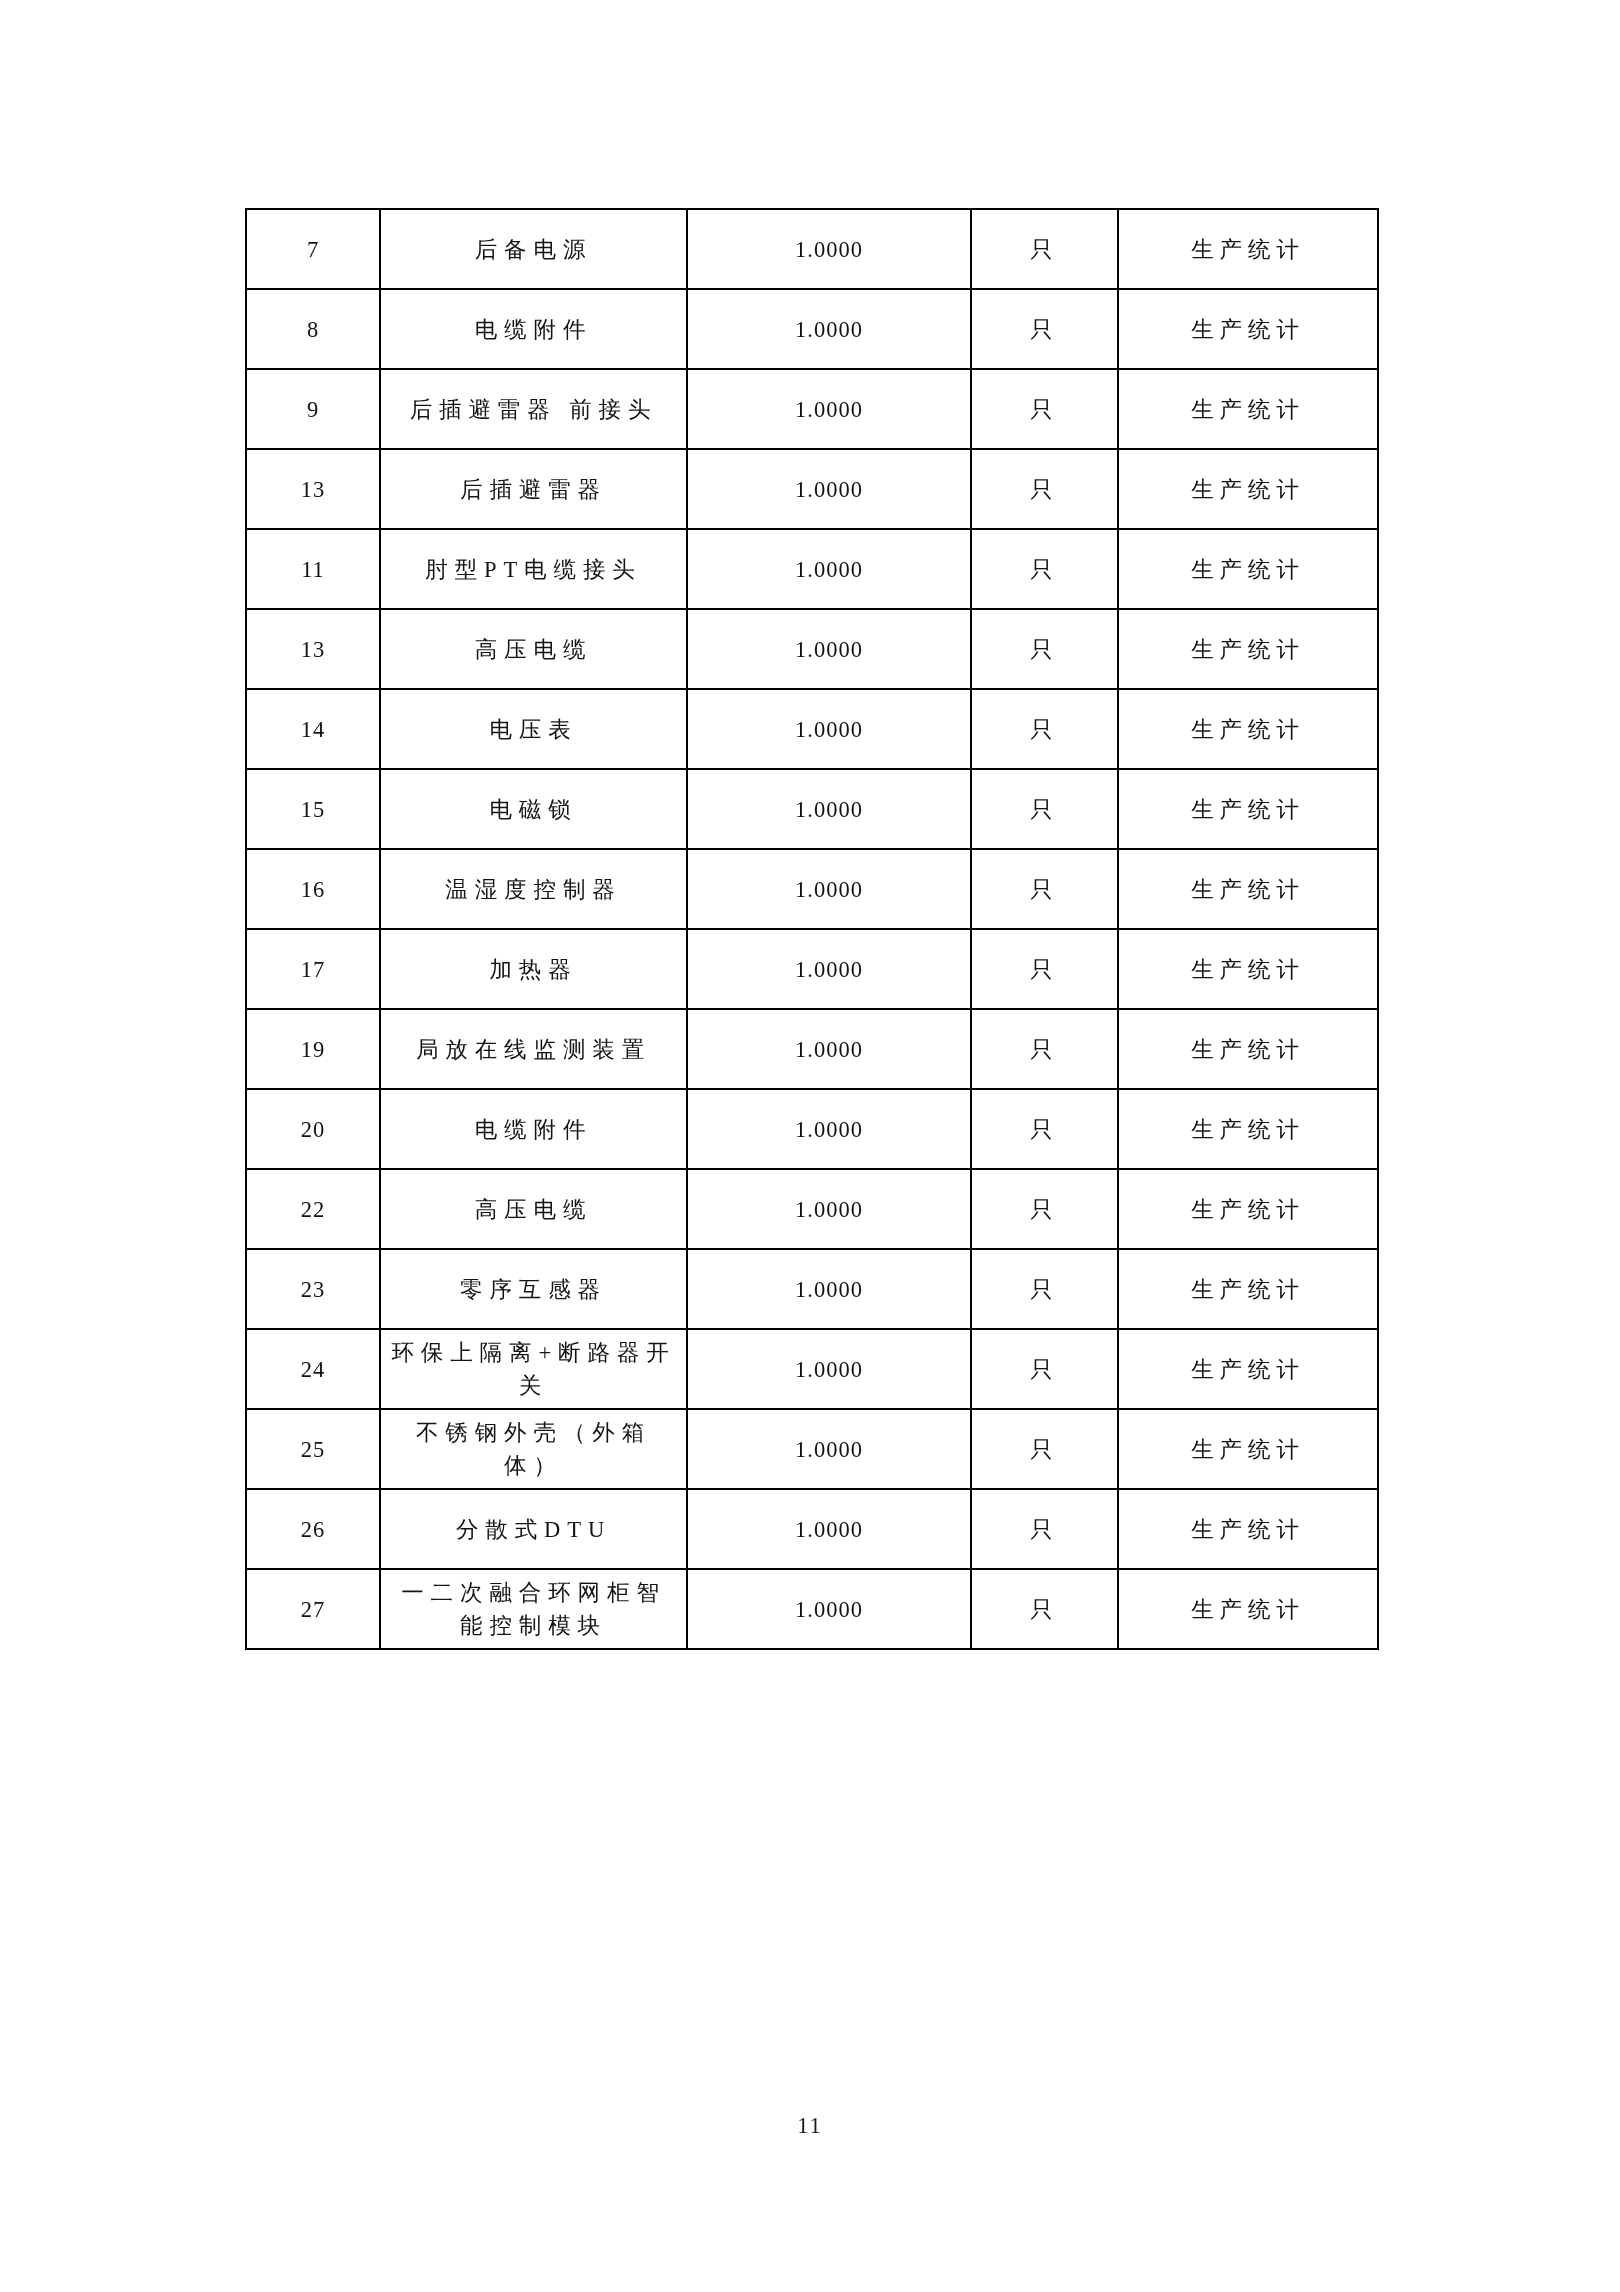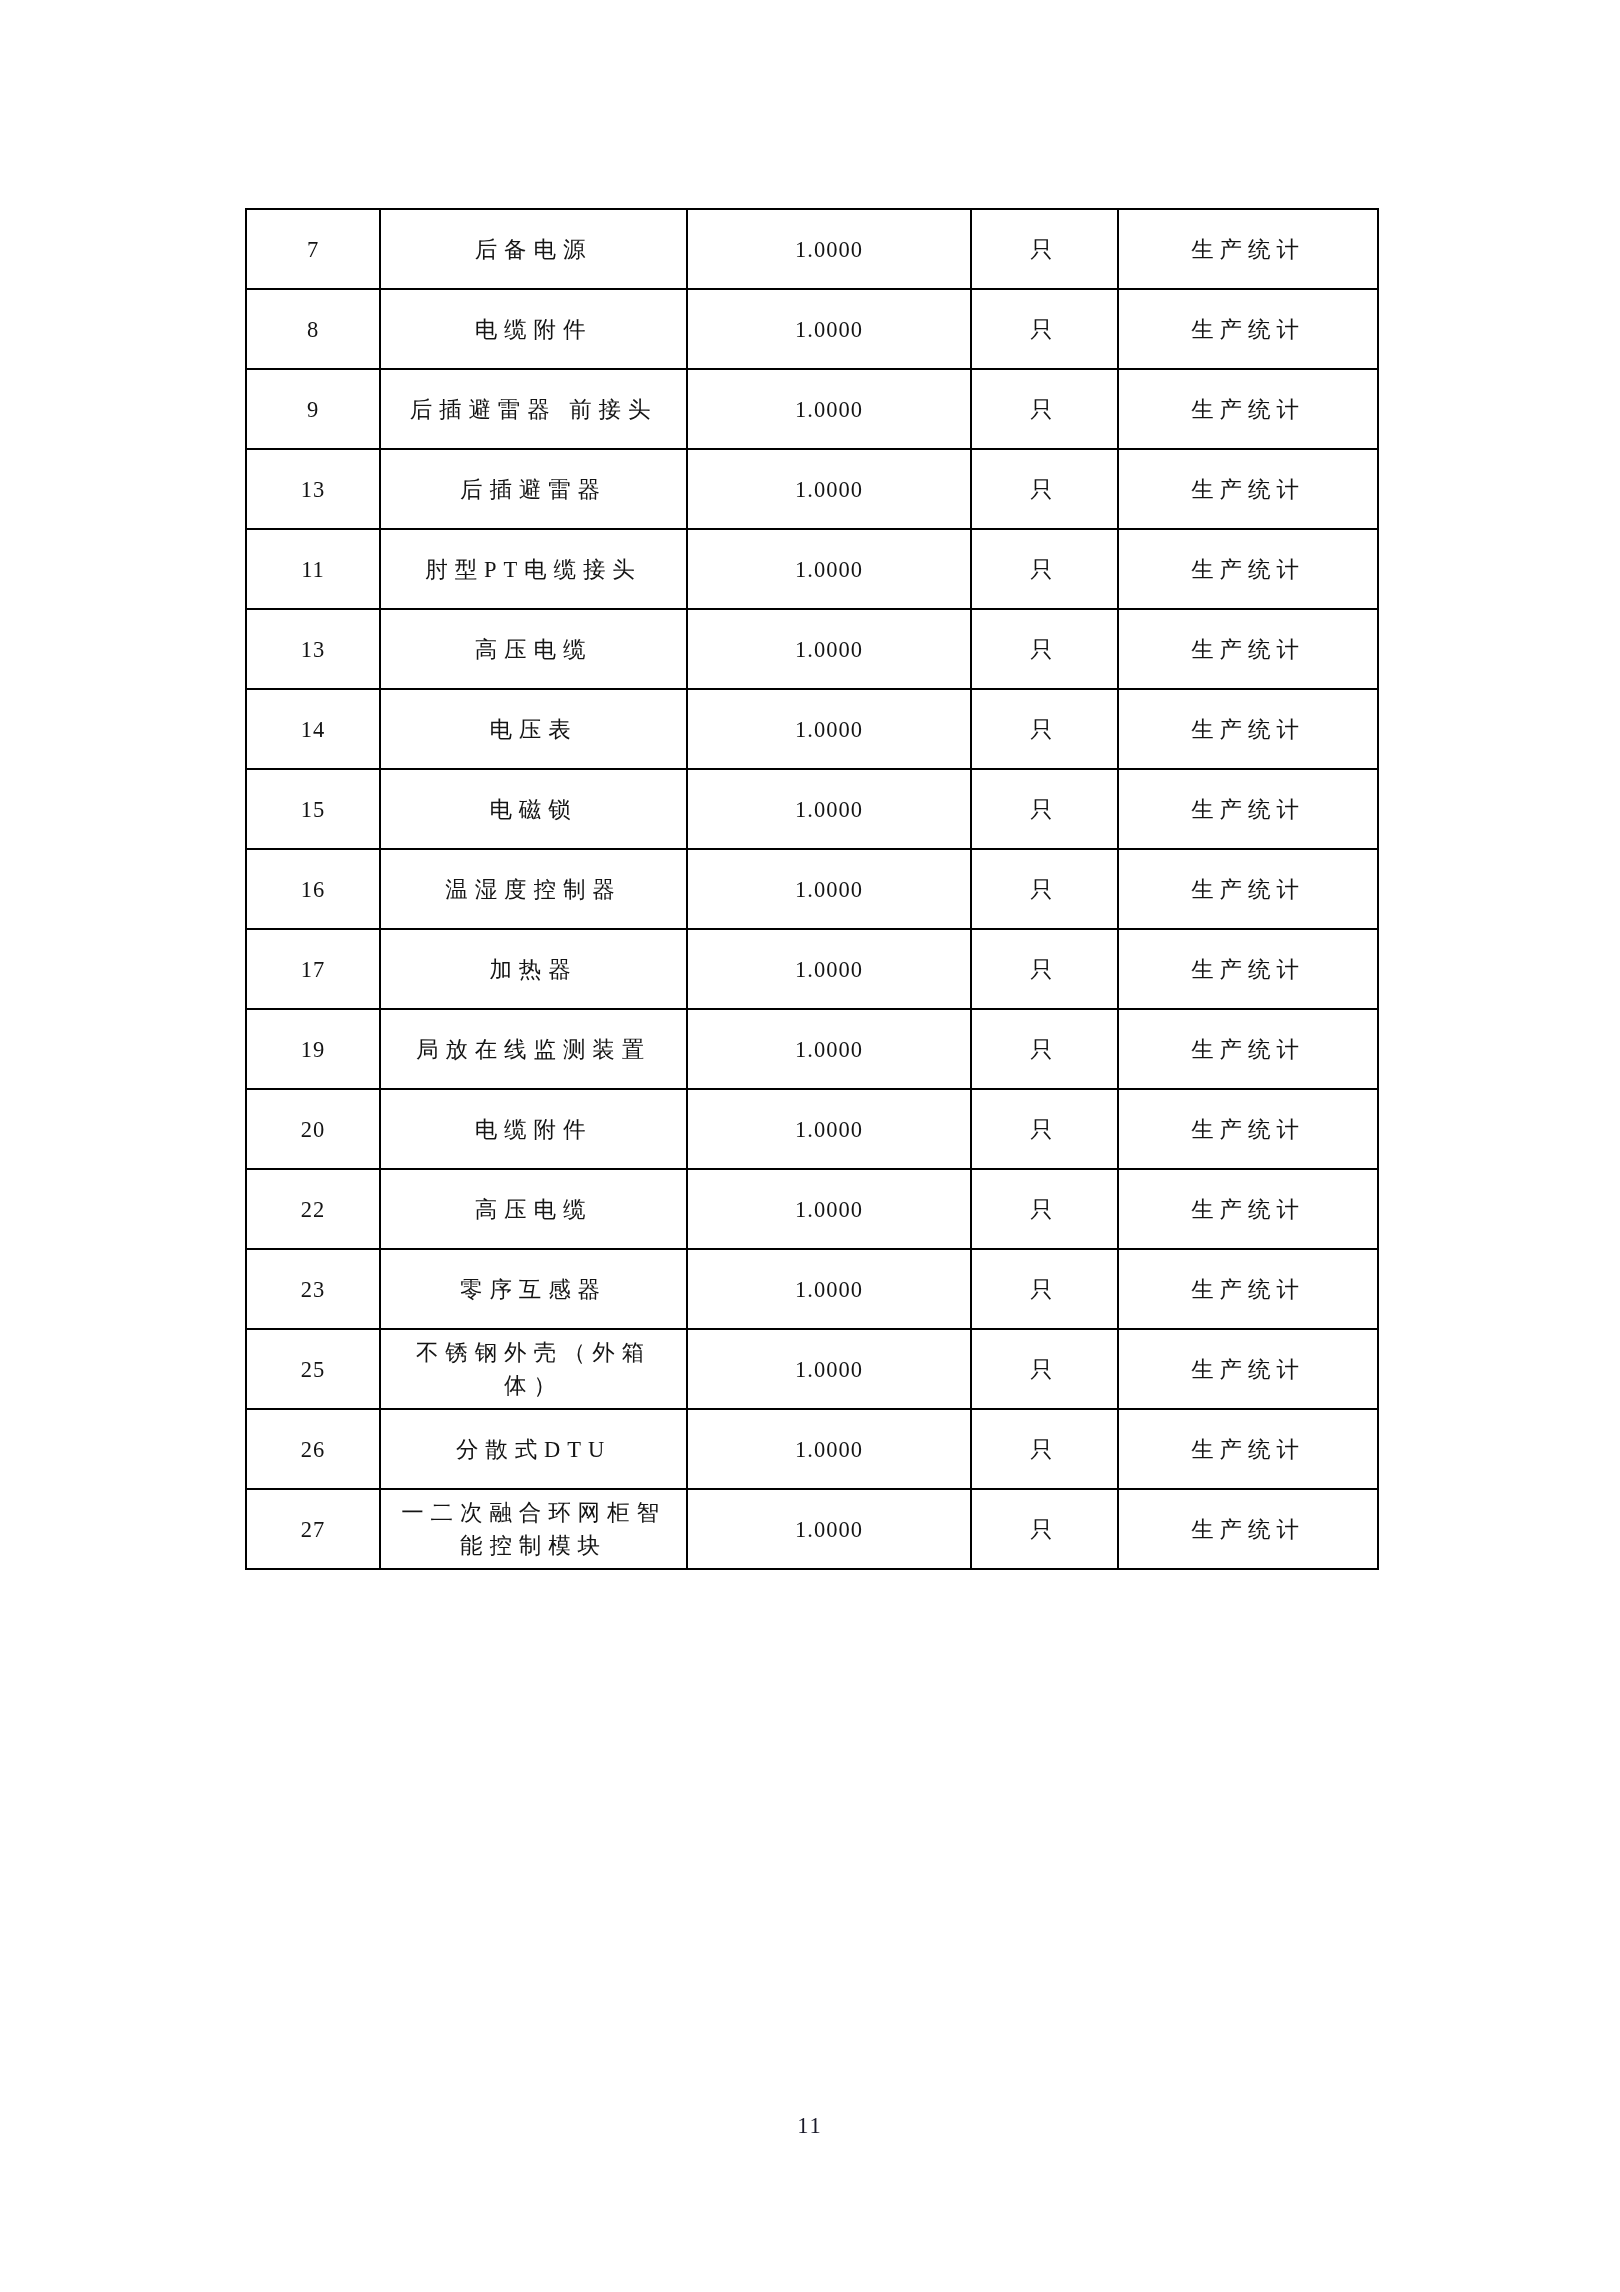--- a/index.html
+++ b/index.html
@@ -166,20 +166,27 @@
     <td class="col-source">生产统计</td>
   </tr>
         <tr>
     <td class="col-no">23</td>
     <td class="col-name">零序互感器</td>
     <td class="col-qty">1.0000</td>
     <td class="col-unit">只</td>
     <td class="col-source">生产统计</td>
   </tr>
         <tr>
+    <td class="col-no">24</td>
+    <td class="col-name">环保上隔离+断路器开关</td>
+    <td class="col-qty">1.0000</td>
+    <td class="col-unit">只</td>
+    <td class="col-source">生产统计</td>
+  </tr>
+        <tr>
     <td class="col-no">25</td>
     <td class="col-name">不锈钢外壳（外箱体）</td>
     <td class="col-qty">1.0000</td>
     <td class="col-unit">只</td>
     <td class="col-source">生产统计</td>
   </tr>
         <tr>
     <td class="col-no">26</td>
     <td class="col-name">分散式DTU</td>
     <td class="col-qty">1.0000</td>

